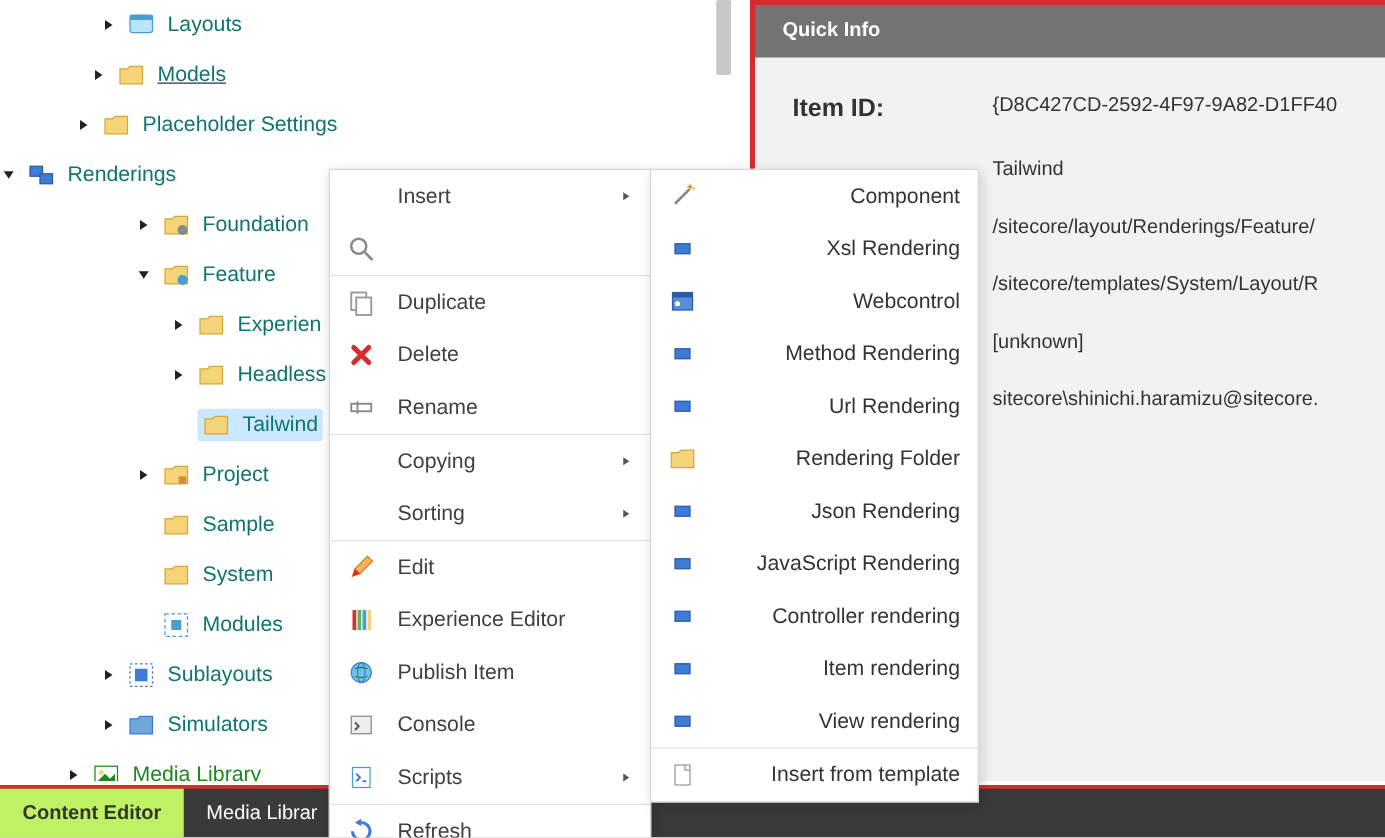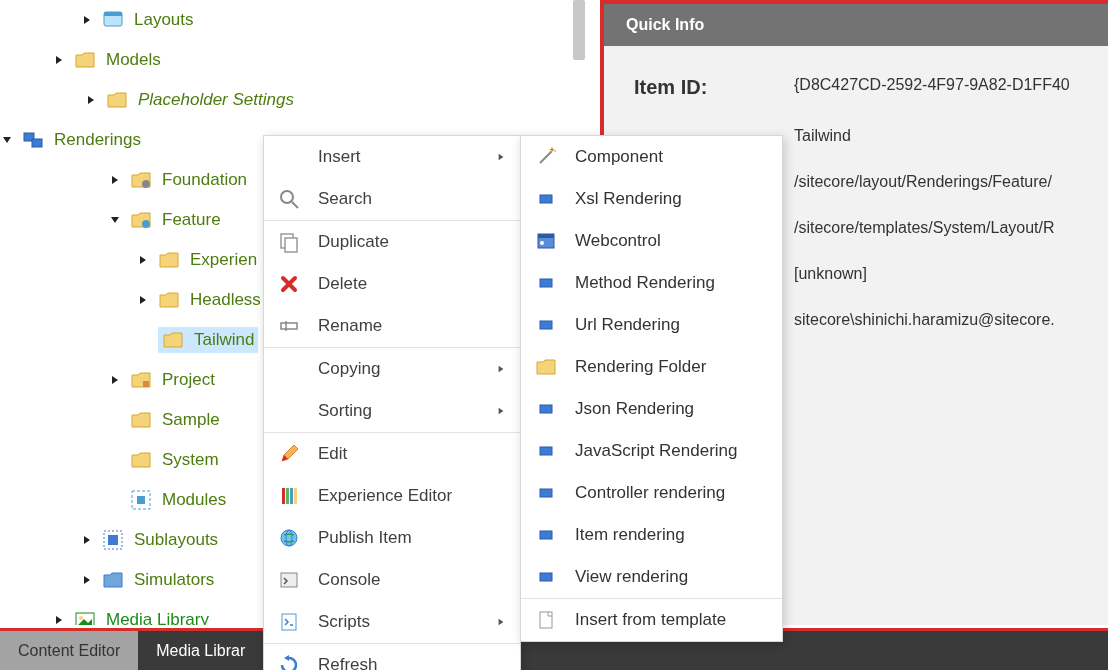--- a/index.html
+++ b/index.html
@@ -3,48 +3,48 @@
 <meta charset="utf-8">
 <style>
   * { box-sizing: border-box; margin: 0; padding: 0; }
   body { font-family: "Segoe UI", Arial, sans-serif; font-size: 16px; color: #333; background: #fff; overflow: hidden; width: 1108px; height: 670px; position: relative; }
   .tree-panel { position: absolute; left: 0; top: 0; width: 585px; height: 625px; background: #fff; overflow: hidden; }
   .tree { padding-top: 0; }
   .tree-item { display: flex; align-items: center; height: 40px; padding-left: 0; cursor: default; }
   .tree-item .arrow { width: 14px; height: 14px; display: flex; align-items: center; justify-content: center; margin-right: 8px; color: #222; }
   .tree-item .arrow svg { width: 10px; height: 10px; }
   .tree-item .icon { width: 22px; height: 22px; margin-right: 10px; display: flex; align-items: center; justify-content: center; }
-  .tree-item .label { font-size: 17px; color: #4d7c0f; }
+  .tree-item .label { font-size: 17px; color: #0f766e; }
   .tree-item.green .label { color: #1a8a1a; }
   .tree-item.selected .label-wrap { background: #cce8ff; padding: 2px 4px; border-radius: 2px; display: inline-flex; align-items: center; }
   .scroll-hint { position: absolute; right: 0; top: 0; width: 12px; height: 60px; background: #c8c8c8; border-radius: 2px; }
   
   .right-panel { position: absolute; left: 600px; top: 0; width: 508px; height: 625px; background: #f2f2f2; border-left: 4px solid #d62c2c; }
   .quick-info-header { background: #737373; color: #fff; font-weight: 600; font-size: 16px; padding: 12px 22px; border-top: 4px solid #d62c2c; }
   .info-body { padding: 30px 30px; }
   .info-row { display: flex; margin-bottom: 28px; }
   .info-label { width: 160px; font-weight: 700; color: #333; font-size: 20px; }
   .info-value { font-size: 16px; color: #333; white-space: nowrap; text-align: center; }
 
   .context-menu { position: absolute; left: 263px; top: 135px; width: 258px; background: #fff; border: 1px solid #d7d7d7; box-shadow: 2px 3px 10px rgba(0,0,0,0.18); z-index: 100; }
   .ctx-item { display: flex; align-items: center; height: 42px; padding: 0 14px; cursor: pointer; position: relative; }
   .ctx-item .ctx-icon { width: 22px; height: 22px; margin-right: 18px; display: flex; align-items: center; justify-content: center; }
   .ctx-item .ctx-label { font-size: 17px; color: #404040; flex: 1; }
   .ctx-item .ctx-arrow { width: 10px; display: flex; align-items: center; justify-content: center; }
   .ctx-sep { height: 1px; background: #e2e2e2; margin: 0; }
 
   .submenu { position: absolute; left: 520px; top: 135px; width: 263px; background: #fff; border: 1px solid #d7d7d7; box-shadow: 2px 3px 10px rgba(0,0,0,0.18); z-index: 101; }
-  .sub-item { display: flex; align-items: center; height: 42px; padding: 0 14px; cursor: pointer; }
+  .sub-item { display: flex; align-items: center; height: 42px; padding: 0 14px; cursor: pointer; justify-content: space-between; }
   .sub-item .sub-icon { width: 22px; height: 22px; margin-right: 18px; display: flex; align-items: center; justify-content: center; }
   .sub-item .sub-label { font-size: 17px; color: #333; }
   .sub-sep { height: 1px; background: #e2e2e2; }
 
   .bottom-bar { position: absolute; left: 0; bottom: 0; width: 1108px; height: 42px; background: #3a3a3a; display: flex; align-items: stretch; border-top: 3px solid #d62c2c; }
   .tab { padding: 0 18px; display: flex; align-items: center; font-size: 16px; color: #fff; cursor: pointer; }
-  .tab.active { background: #a3a3a3; color: #333; }
+  .tab.active { background: #bef264; color: #333; font-weight: bold; }
 </style>
 </head>
 <body>
 
 <div class="tree-panel">
   <div class="scroll-hint"></div>
   <div class="tree">
 
     <div class="tree-item" style="padding-left:80px;">
       <span class="arrow">
@@ -54,35 +54,35 @@
         </span>
       <span class="icon">
           <svg viewBox="0 0 22 22">
             <rect x="2" y="3" width="18" height="14" rx="2" fill="#bce4f7" stroke="#4a9dd0"></rect>
             <rect x="2" y="3" width="18" height="4" fill="#4a9dd0"></rect>
           </svg>
         </span>
       <span class="label">Layouts</span>
     </div>
 
-    <div class="tree-item" style="padding-left:52px;">
+    <div class="tree-item" style="padding-left:72px;text-decoration:underline;">
       <span class="arrow">
           <svg viewBox="0 0 10 10">
             <path d="M2 1 L8 5 L2 9 Z" fill="#222"></path>
           </svg>
         </span>
       <span class="icon">
           <svg viewBox="0 0 22 22">
             <path d="M2 6 L8 6 L10 4 L20 4 L20 18 L2 18 Z" fill="#f5d479" stroke="#d4a836"></path>
           </svg>
         </span>
       <span class="label">Models</span>
     </div>
 
-    <div class="tree-item" style="padding-left:84px;font-style:italic;">
+    <div class="tree-item" style="padding-left:60px;">
       <span class="arrow">
           <svg viewBox="0 0 10 10">
             <path d="M2 1 L8 5 L2 9 Z" fill="#222"></path>
           </svg>
         </span>
       <span class="icon">
           <svg viewBox="0 0 22 22">
             <path d="M2 6 L8 6 L10 4 L20 4 L20 18 L2 18 Z" fill="#f5d479" stroke="#d4a836"></path>
           </svg>
         </span>
@@ -303,21 +303,20 @@
         </svg>
       </span>
   </div>
   <div class="ctx-item">
     <span class="ctx-icon">
         <svg viewBox="0 0 22 22">
           <circle cx="9" cy="9" r="6" fill="none" stroke="#888" stroke-width="2"></circle>
           <line x1="14" y1="14" x2="20" y2="20" stroke="#888" stroke-width="2"></line>
         </svg>
       </span>
-    <span class="ctx-label">Search</span>
   </div>
   <div class="ctx-sep"></div>
   <div class="ctx-item">
     <span class="ctx-icon">
         <svg viewBox="0 0 22 22">
           <rect x="3" y="3" width="12" height="14" fill="none" stroke="#999" stroke-width="1.5"></rect>
           <rect x="7" y="7" width="12" height="14" fill="#fff" stroke="#999" stroke-width="1.5"></rect>
         </svg>
       </span>
     <span class="ctx-label">Duplicate</span>

